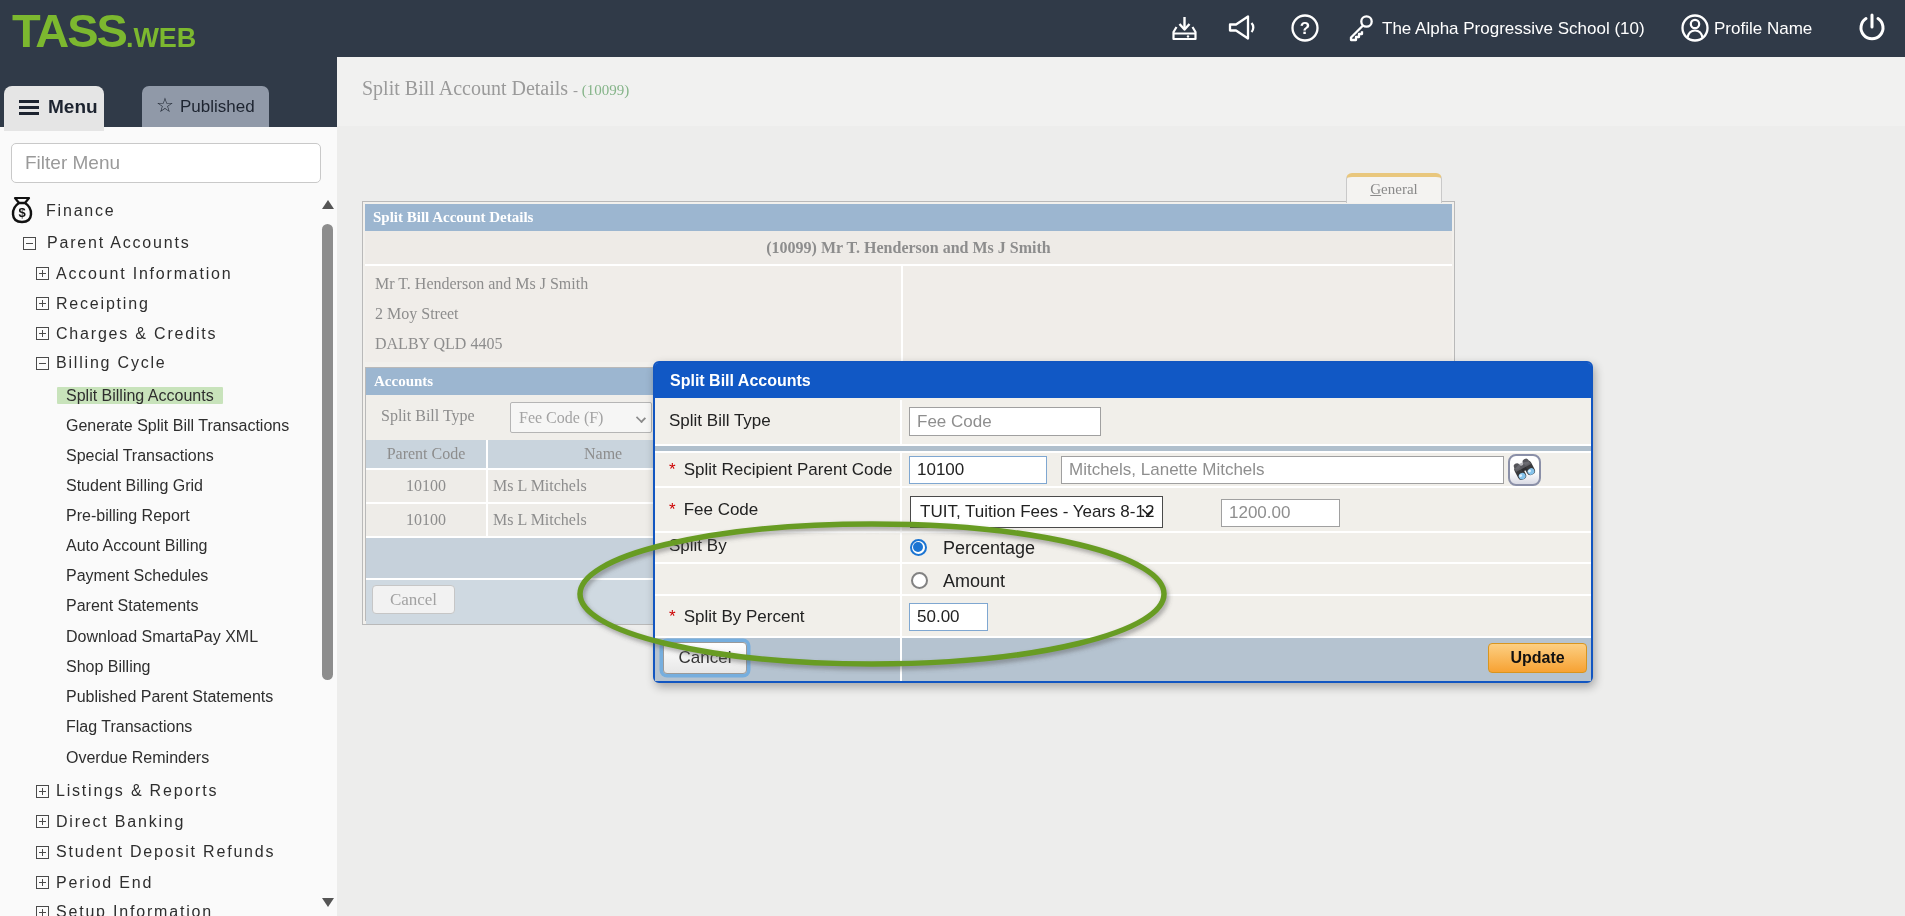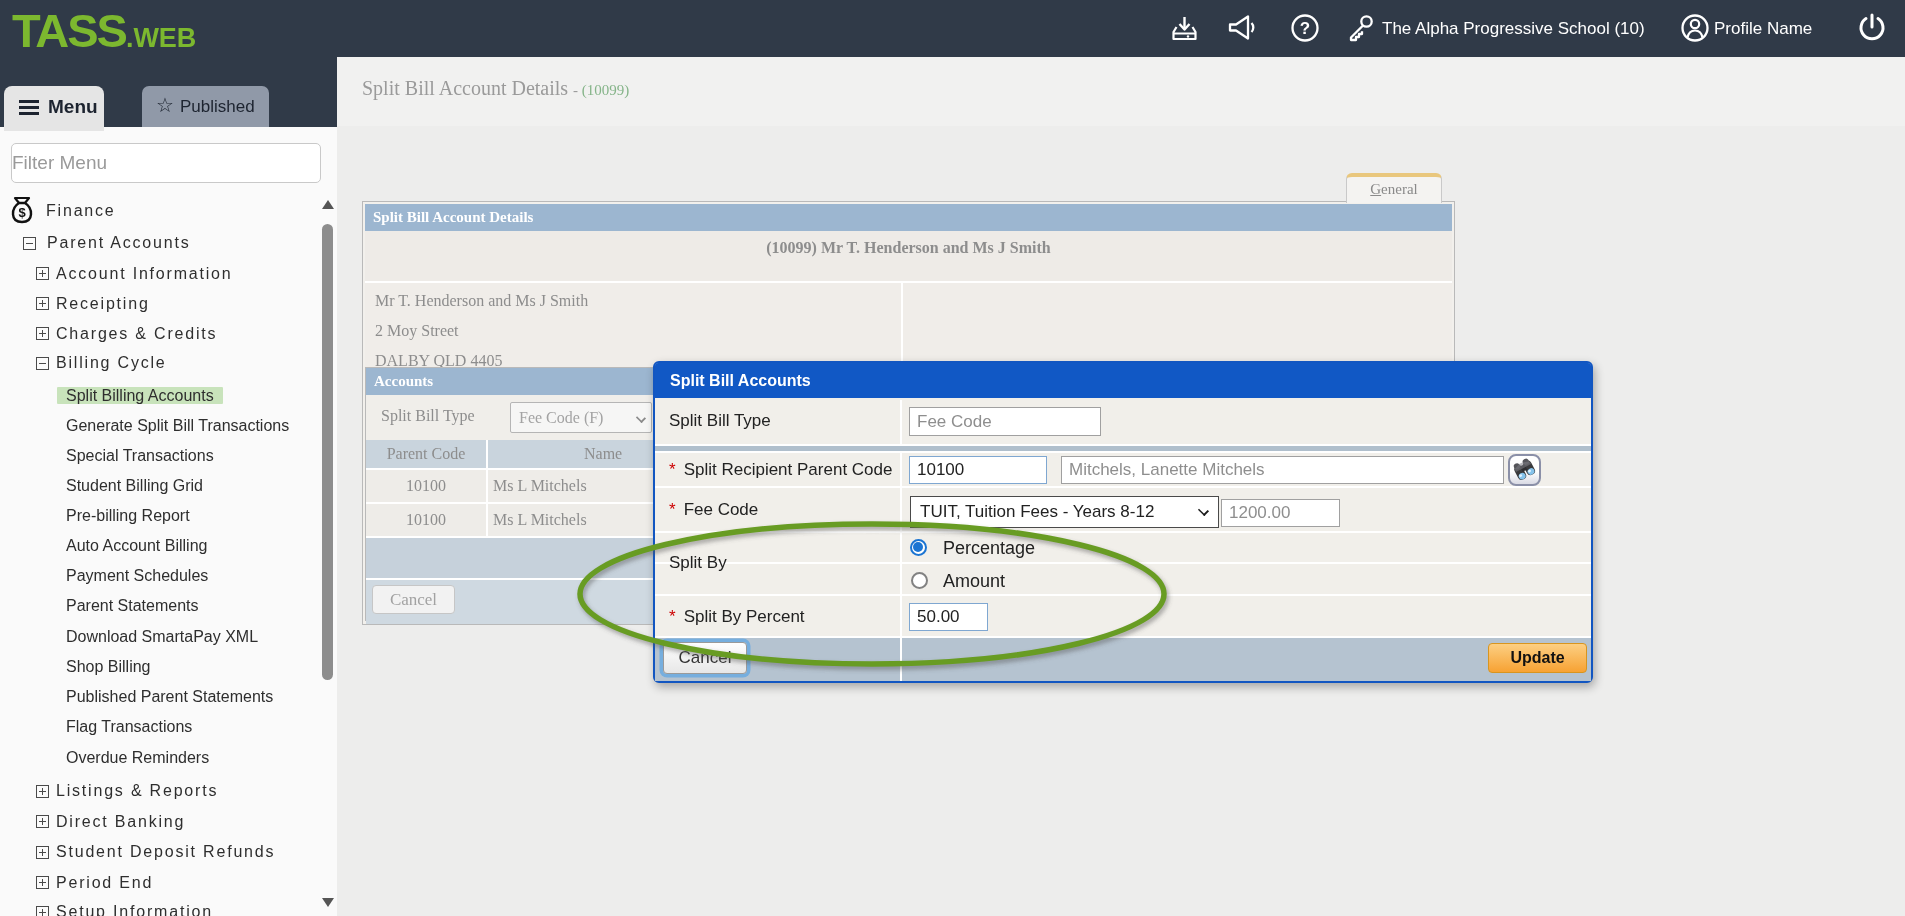--- a/index.html
+++ b/index.html
@@ -18,21 +18,21 @@
 #sidebar { position:absolute; left:0; top:57px; width:337px; height:859px; background:#303a48; z-index:4; }
 #sidepanel { position:absolute; left:0; top:70px; width:337px; height:789px; background:#fafafa; }
 .tab { position:absolute; font-size:19px; color:#1d2430; }
 #tab-menu { left:4px; top:29px; width:100px; height:45px; background:#e5e5e5; border-radius:8px 8px 0 0; z-index:3; }
 #tab-menu .lbl { position:absolute; left:44px; top:10px; font-weight:bold; }
 #tab-bm { left:142px; top:29px; width:127px; height:41px; background:#9099a8; border-radius:7px 7px 0 0; z-index:2; }
 #tab-bm .lbl { position:absolute; left:38px; top:11px; font-size:17px; }
 #tab-bm .star { position:absolute; left:14px; top:7px; font-size:20px; color:#1d2430; }
 .hamb { position:absolute; left:15px; top:14px; width:20px; height:16px; }
 .hamb span { position:absolute; left:0; width:20px; height:3px; background:#1d2430; }
-#filter { position:absolute; left:11px; top:86px; width:310px; height:40px; border:1px solid #c9c9c9; border-radius:5px; background:#fff; font-size:19px; color:#9a9a9a; line-height:38px; }
+#filter { position:absolute; left:11px; top:86px; width:310px; height:40px; border:1px solid #c9c9c9; border-radius:5px; background:#fff; font-size:19px; color:#9a9a9a; line-height:38px; padding-left:13px; }
 
 
 .mrow { position:absolute; white-space:nowrap; font-size:16px; color:#2e2e2e; height:30px; line-height:30px; }
 .ls { letter-spacing:1.8px; }
 .pm { position:absolute; top:9px; width:13px; height:13px; border:1px solid #4a4a4a; background:#fbfbfb; }
 .pm i { position:absolute; background:#4a4a4a; }
 .pm .h { left:2px; top:5px; width:7px; height:1px; }
 .pm .v { left:5px; top:2px; width:1px; height:7px; }
 .hl { background:#c8e3bb; padding:0 9px; margin-left:-9px; border-radius:1px; }
 
@@ -46,21 +46,21 @@
 #pagetitle { position:absolute; left:25px; top:20px; font-size:20px; color:#9a9a9a; }
 #pagetitle .grn { font-size:15px; color:#85b489; }
 #pagetitle .dash { font-size:15px; color:#9a9a9a; }
 
 #gentab { position:absolute; left:1009px; top:116px; width:96px; height:30px; z-index:1; background:#f4f3f1; border:1px solid #c9c9c9; border-bottom:none; border-top:4px solid #e9c77d; border-radius:6px 6px 0 0; text-align:center; font-size:15px; color:#8a8a8a; line-height:24px; }
 #gentab u { text-decoration:underline; }
 
 
 #obox { position:absolute; left:25px; top:144px; width:1093px; height:424px; border:1px solid #b9b9b9; background:#f2f0ec; padding:2px; }
 .bluehdr { background:#9cb6d0; color:#fff; font-weight:bold; font-size:15px; height:27px; line-height:27px; padding-left:8px; }
-#namerow { height:52px; line-height:33px; text-align:center; font-weight:bold; color:#8d8d8d; font-size:16px; background:#eeebe7; border-bottom:2px solid #fff; }
+#namerow { height:35px; line-height:33px; text-align:center; font-weight:bold; color:#8d8d8d; font-size:16px; background:#eeebe7; border-bottom:2px solid #fff; }
 #addr { position:relative; height:96px; background:#f0ede9; color:#8d8d8d; font-size:16px; }
 #addr .lcol { position:absolute; left:0; top:0; width:538px; height:96px; border-right:2px solid #fff; padding:3px 0 0 10px; line-height:30px; }
 #addr .rcol { position:absolute; left:540px; top:0; right:0; height:96px; padding:3px 0 0 18px; line-height:30px; }
 
 
 #abox { position:absolute; left:28px; top:310px; width:1087px; height:254px; border:1px solid #b9b9b9; background:#f0eeea; }
 #abox .bluehdr { height:27px; }
 #sbtrow { position:relative; height:45px; background:#f0eeea; color:#8d8d8d; font-size:16px; }
 #sbtrow .lab { position:absolute; left:15px; top:12px; }
 #sbtrow .sel { position:absolute; left:144px; top:7px; width:142px; height:31px; background:#f6f6f5; border:1px solid #b5b5b5; border-radius:2px; color:#a3a3a3; line-height:29px; padding-left:8px; }
@@ -87,21 +87,21 @@
 #mr3 { height:45px; }
 #mr4 { height:31px; }
 #mr5 { height:32px; }
 #mr6 { height:42px; }
 #mfoot { position:relative; height:43px; background:#b5c3d0; }
 .mlab { position:absolute; left:14px; font-size:17px; color:#222; white-space:nowrap; }
 .mlab .ast { color:#c00; margin-right:8px; }
 .minp { position:absolute; background:#fff; border:1px solid #a0a0a0; font-size:17px; color:#222; padding-left:7px; }
 .blue-b { border:1px solid #7fa7d1; }
 .gray-t { color:#8e8e8e; }
-#mselect { position:absolute; left:255px; top:8px; width:309px; height:32px; background:#fff; border:1.5px solid #4a4a4a; font-size:17px; color:#222; line-height:30px; padding-left:9px; }
+#mselect { position:absolute; left:255px; top:8px; width:253px; height:32px; background:#fff; border:1.5px solid #4a4a4a; font-size:17px; color:#222; line-height:30px; padding-left:9px; }
 #mselect .chev { position:absolute; right:10px; top:9px; width:9px; height:9px; border-right:2.6px solid #1a1a1a; border-bottom:2.6px solid #1a1a1a; transform:rotate(45deg) scale(1,0.75); }
 .radio { position:absolute; width:17px; height:17px; border-radius:50%; background:#fff; }
 .radio.on { border:2.5px solid #1b74d2; }
 .radio.on i { position:absolute; left:1px; top:1px; width:10px; height:10px; border-radius:50%; background:#1b74d2; }
 .radio.off { border:2px solid #828282; }
 .rlab { position:absolute; left:288px; font-size:18px; color:#222; }
 #mcancel { position:absolute; left:8px; top:4px; width:84px; height:32px; background:linear-gradient(#fefefe,#e7e7e7); border:1px solid #9a9a9a; border-radius:4px; box-shadow:0 0 0 3.5px #76aede; font-size:17px; color:#333; text-align:center; line-height:30px; }
 #mupdate { position:absolute; right:4px; top:5px; width:99px; height:30px; background:linear-gradient(#fccf83,#f7a233); border:1px solid #d8951f; border-radius:4px; font-size:16px; font-weight:bold; color:#111; text-align:center; line-height:27px; }
 
 #binoc { position:absolute; left:853px; top:1px; width:33px; height:32px; background:linear-gradient(#ffffff 55%,#d9dae4); border:2px solid #8b90a8; border-radius:8px; }
@@ -303,21 +303,21 @@
       </g>
     </svg>
       </div>
   </div>
   <div id="mr3" class="mrowx">
     <div class="mlab" style="top:12px"><span class="ast">*</span>Fee Code</div>
     <div id="mselect">TUIT, Tuition Fees - Years 8-12<span class="chev"></span></div>
     <div class="minp gray-t" style="left:566px; top:11px; width:119px; height:28px; line-height:26px;">1200.00</div>
   </div>
   <div id="mr4" class="mrowx">
-    <div class="mlab" style="top:20px">Split By</div>
+    <div class="mlab" style="top:3px">Split By</div>
     <div class="radio on" style="left:255px; top:6px;">
         <i></i>
       </div>
     <div class="rlab" style="top:5px">Percentage</div>
   </div>
   <div id="mr5" class="mrowx">
     <div class="radio off" style="left:256px; top:8px;"></div>
     <div class="rlab" style="top:7px">Amount</div>
   </div>
   <div id="mr6" class="mrowx">

